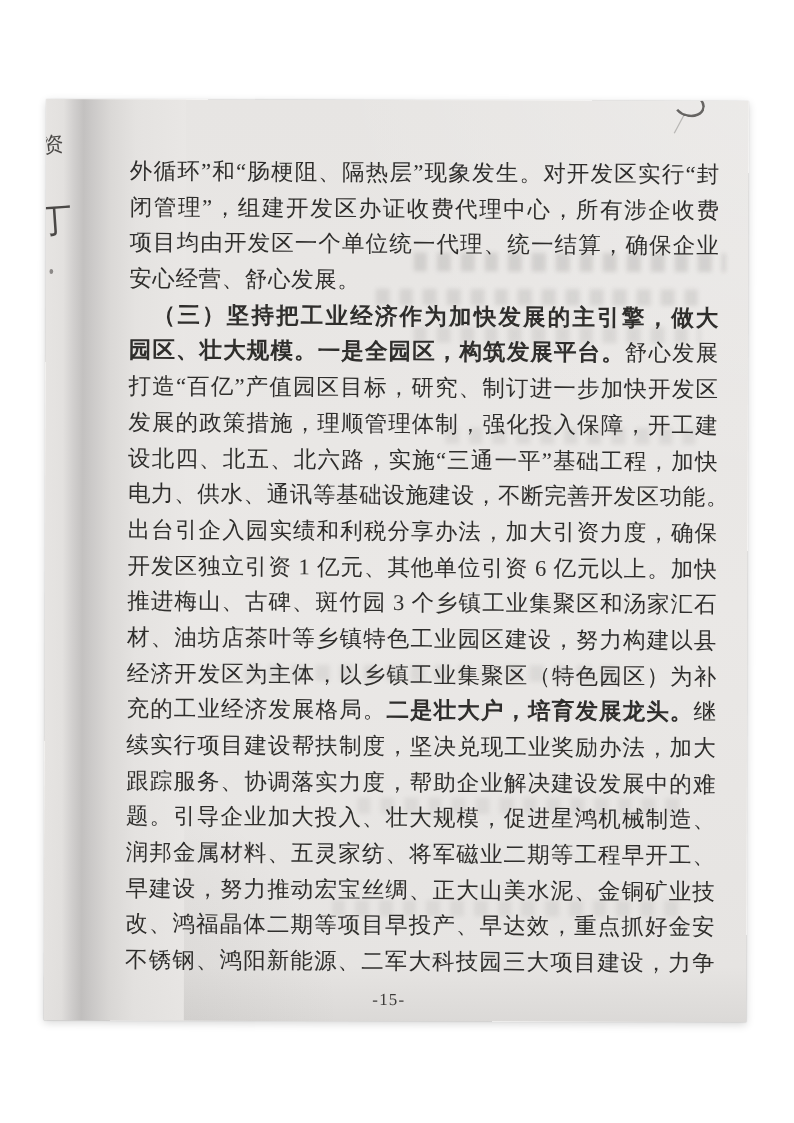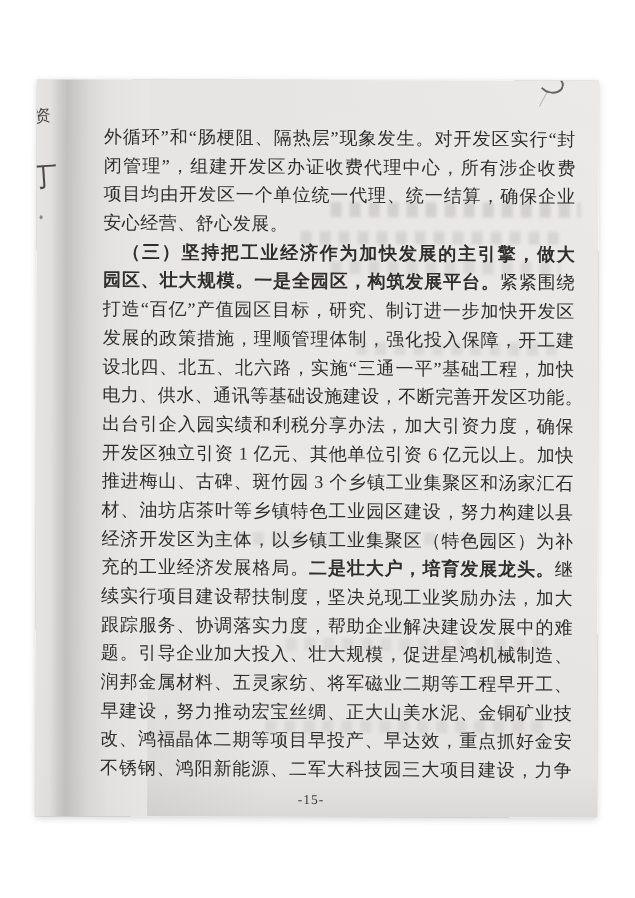--- a/index.html
+++ b/index.html
@@ -93,21 +93,21 @@
   <div class="smudge s5"></div>
   <div class="smudge s6"></div>
   <div class="smudge s7"></div>
 
   <div class="textblock">
       <div class="line"><span>外循环”和“肠梗阻、隔热层”现象发生。对开发区实行“封</span></div>
       <div class="line"><span>闭管理”，组建开发区办证收费代理中心，所有涉企收费</span></div>
       <div class="line"><span>项目均由开发区一个单位统一代理、统一结算，确保企业</span></div>
       <div class="line short"><span>安心经营、舒心发展。</span></div>
       <div class="line indent"><span class="bold">（三）坚持把工业经济作为加快发展的主引擎，做大</span></div>
-      <div class="line"><span class="bold">园区、壮大规模。一是全园区，构筑发展平台。</span><span>紧紧围绕</span></div>
+      <div class="line"><span class="bold">园区、壮大规模。一是全园区，构筑发展平台。</span><span>舒心发展</span></div>
       <div class="line"><span>打造“百亿”产值园区目标，研究、制订进一步加快开发区</span></div>
       <div class="line"><span>发展的政策措施，理顺管理体制，强化投入保障，开工建</span></div>
       <div class="line"><span>设北四、北五、北六路，实施“三通一平”基础工程，加快</span></div>
       <div class="line"><span>电力、供水、通讯等基础设施建设，不断完善开发区功能。</span></div>
       <div class="line"><span>出台引企入园实绩和利税分享办法，加大引资力度，确保</span></div>
       <div class="line"><span>开发区独立引资 1 亿元、其他单位引资 6 亿元以上。加快</span></div>
       <div class="line"><span>推进梅山、古碑、斑竹园 3 个乡镇工业集聚区和汤家汇石</span></div>
       <div class="line"><span>材、油坊店茶叶等乡镇特色工业园区建设，努力构建以县</span></div>
       <div class="line"><span>经济开发区为主体，以乡镇工业集聚区（特色园区）为补</span></div>
       <div class="line"><span>充的工业经济发展格局。</span><span class="bold">二是壮大户，培育发展龙头。</span><span>继</span></div>

